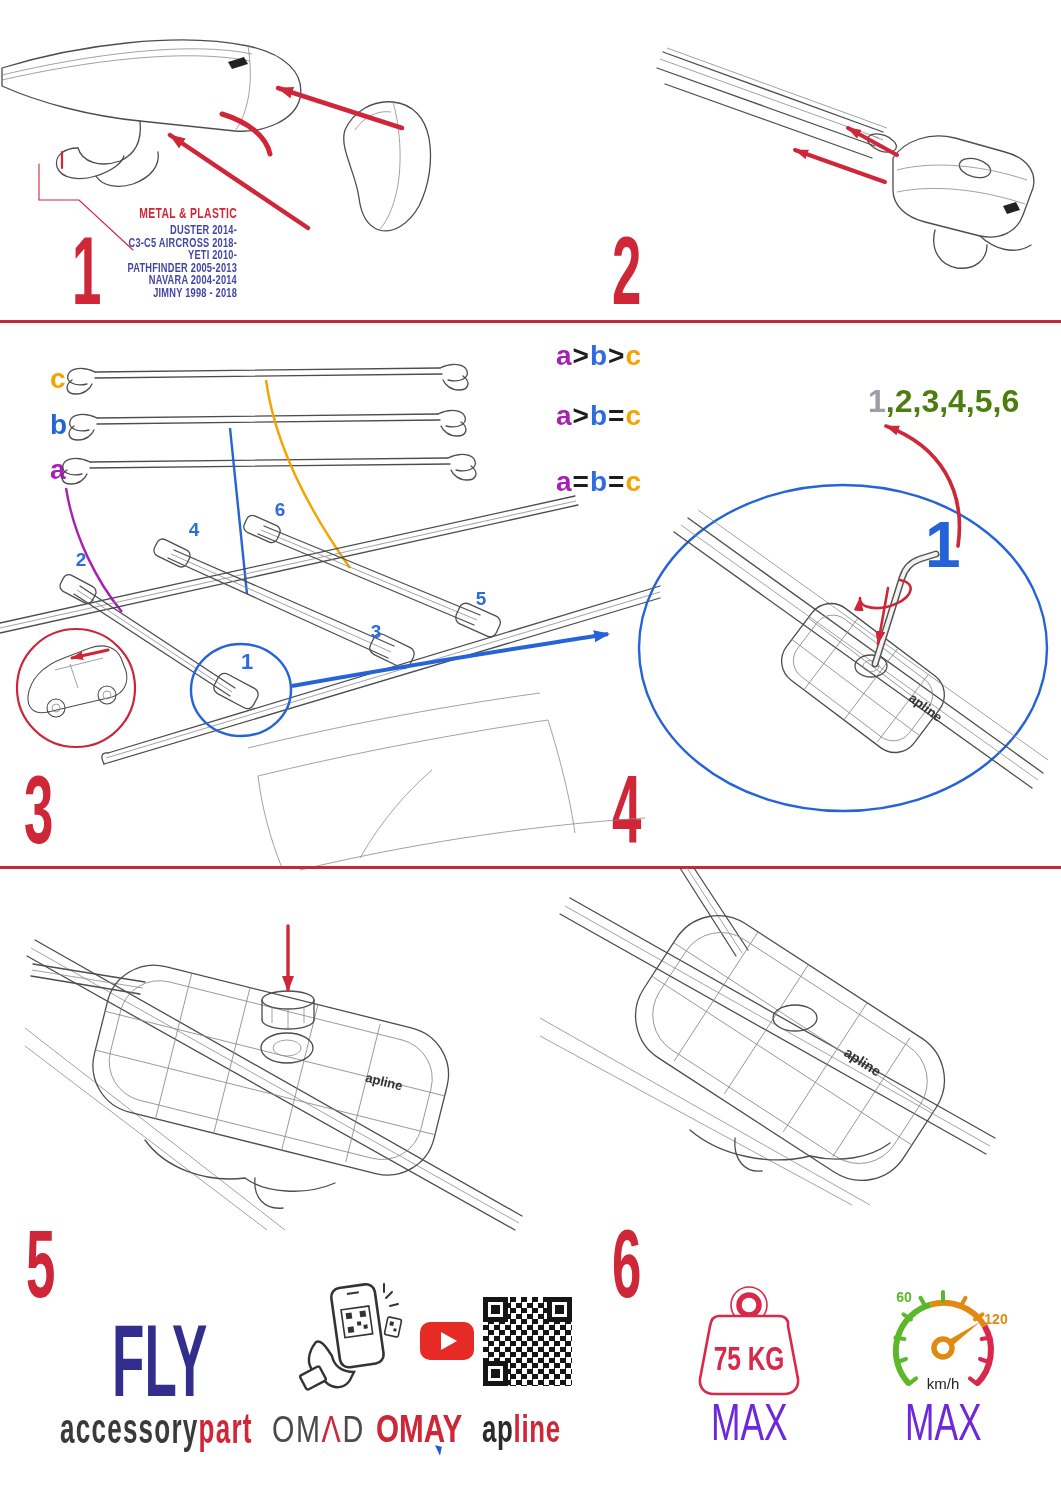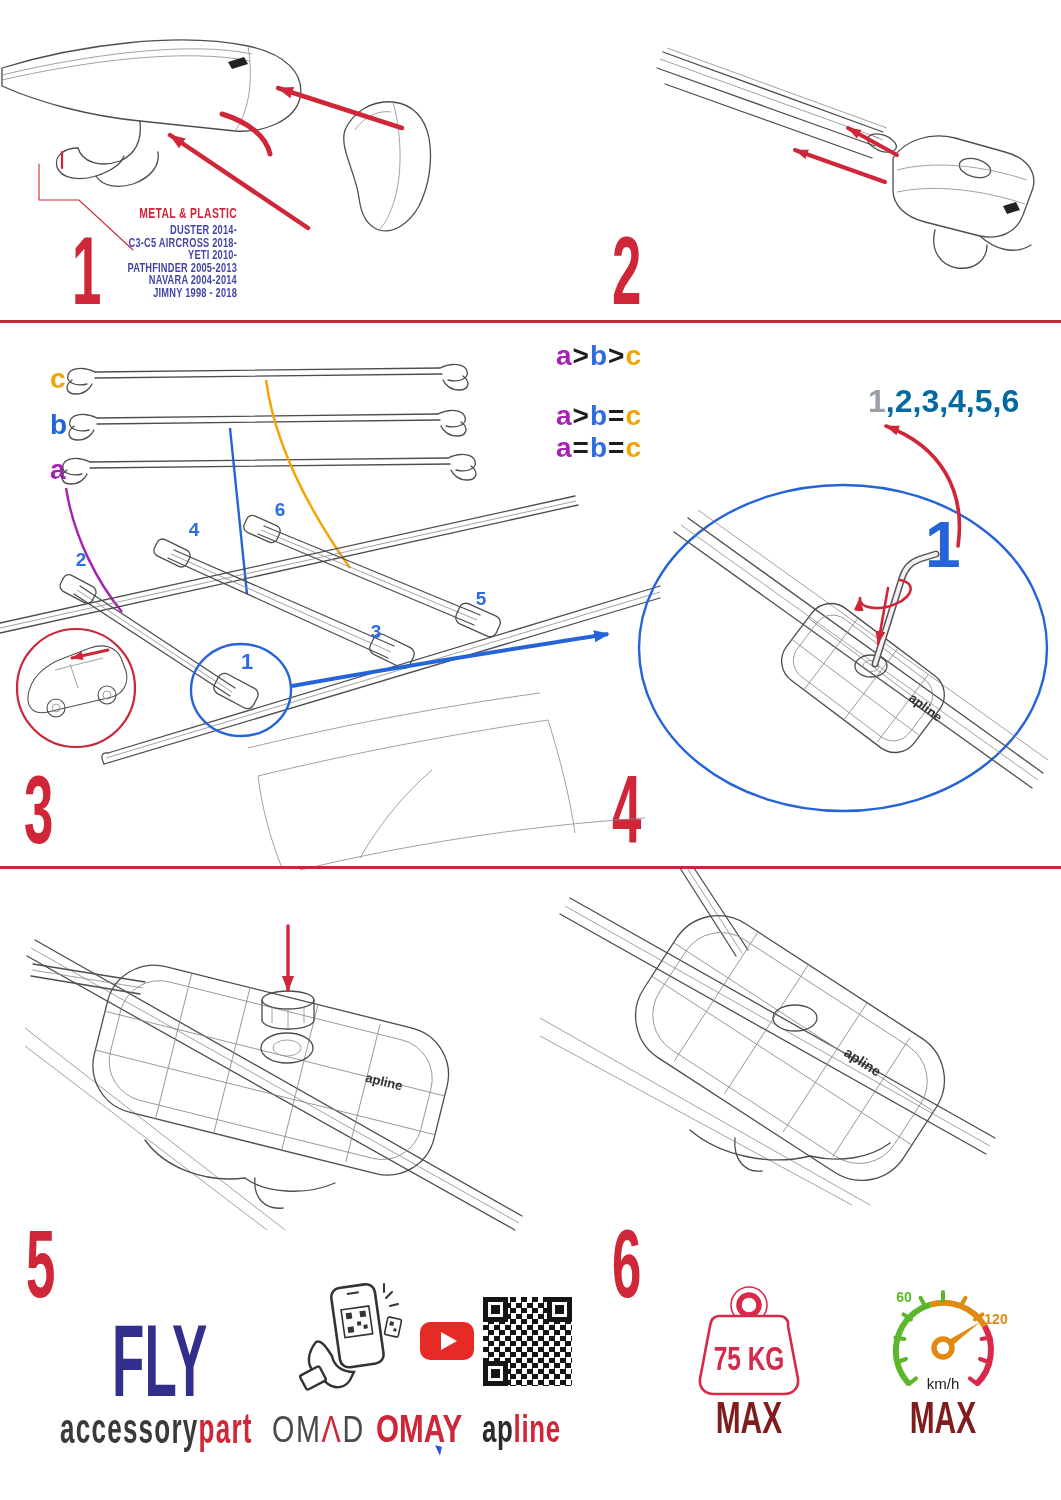--- a/index.html
+++ b/index.html
@@ -11,40 +11,40 @@
   
   .veh-block{position:absolute;left:37px;top:205px;width:200px;text-align:right;
              transform:scaleX(0.74);transform-origin:top right;}
   .veh-head{font-size:14px;font-weight:700;color:#cf2638;letter-spacing:0.5px;margin-bottom:3px;}
   .veh-line{font-size:12.5px;font-weight:700;color:#4444a8;line-height:1.0;letter-spacing:0.3px;}
   
   .formula{position:absolute;left:556px;font-size:28px;font-weight:700;letter-spacing:1px;}
   .f-a{color:#a620b4;} .f-b{color:#2d6be0;} .f-c{color:#f5a300;} .f-op{color:#1d1d1d;}
   
   .sequence{position:absolute;left:868px;top:383px;font-size:32px;font-weight:700;}
-  .seq-first{color:#9aa0a6;} .seq-rest{color:#0369a1;}
+  .seq-first{color:#9aa0a6;} .seq-rest{color:#4d7c0f;}
   .big-one{position:absolute;left:925px;top:508px;font-size:64px;font-weight:700;color:#2563d9;}
   
   .fly{position:absolute;left:112px;top:1310px;font-size:102px;font-weight:600;line-height:1;
        color:#312e8e;transform:scaleX(0.52);transform-origin:top left;}
   .accpart{position:absolute;left:60px;top:1408px;font-size:42px;font-weight:700;line-height:1;
        letter-spacing:2px;transform:scaleX(0.62);transform-origin:top left;color:#3a3a3a;}
   .accpart .red{color:#cf2638;}
   .omad{position:absolute;left:272px;top:1412px;font-size:36px;font-weight:500;line-height:1;
        letter-spacing:2px;color:#4a4a4a;transform:scaleX(0.8);transform-origin:top left;}
   .omad .red{color:#cf2638;}
   .omay{position:absolute;left:376px;top:1410px;font-size:38px;font-weight:800;line-height:1;
        color:#cf2638;transform:scaleX(0.78);transform-origin:top left;}
   .omay-tri{position:absolute;left:434px;top:1446px;width:0;height:0;
        border-left:7px solid transparent;border-top:9px solid #2757d6;transform:rotate(12deg);}
   .apline{position:absolute;left:482px;top:1410px;font-size:38px;font-weight:600;line-height:1;
        letter-spacing:1px;color:#2b2b2b;transform:scaleX(0.68);transform-origin:top left;}
   .apline .red{color:#cf2638;}
   
-  .max-label{position:absolute;font-size:44px;font-weight:700;line-height:1;color:#7f1d1d;
+  .max-label{position:absolute;font-size:52px;font-weight:400;line-height:1;color:#6d28d9;
        text-align:center;}
   .max-label span{display:inline-block;transform:scaleX(0.68);}
   
   .yt{position:absolute;left:420px;top:1322px;width:54px;height:38px;background:#e62a25;
       border-radius:10px;}
   .yt:after{content:"";position:absolute;left:21px;top:10px;width:0;height:0;
       border-left:16px solid #ffffff;border-top:9px solid transparent;border-bottom:9px solid transparent;}
   
   .qr{position:absolute;left:483px;top:1297px;width:89px;height:89px;background:
       repeating-conic-gradient(#151515 0% 25%, #ffffff 0% 50%);background-size:11px 11px;}
@@ -137,21 +137,21 @@
 
   <div class="step-num" style="left:24px;top:762px;">3</div>
   <div class="step-num" style="left:612px;top:762px;">4</div>
 
   <div class="formula" style="top:340px;">
     <span class="f-a">a</span><span class="f-op">&gt;</span><span class="f-b">b</span><span class="f-op">&gt;</span><span class="f-c">c</span>
   </div>
   <div class="formula" style="top:400px;">
     <span class="f-a">a</span><span class="f-op">&gt;</span><span class="f-b">b</span><span class="f-op">=</span><span class="f-c">c</span>
   </div>
-  <div class="formula" style="top:432px;">
+  <div class="formula" style="top:466px;">
     <span class="f-a">a</span><span class="f-op">=</span><span class="f-b">b</span><span class="f-op">=</span><span class="f-c">c</span>
   </div>
 
   <div class="sequence">
     <span class="seq-first">1</span><span class="seq-rest">,2,3,4,5,6</span>
   </div>
 
   <svg style="left:0;top:328px;" width="660" height="542" viewBox="0 0 660 542">
     <defs>
       <marker id="ab1" markerWidth="18" markerHeight="14" refX="14" refY="6" orient="auto" markerUnits="userSpaceOnUse">

